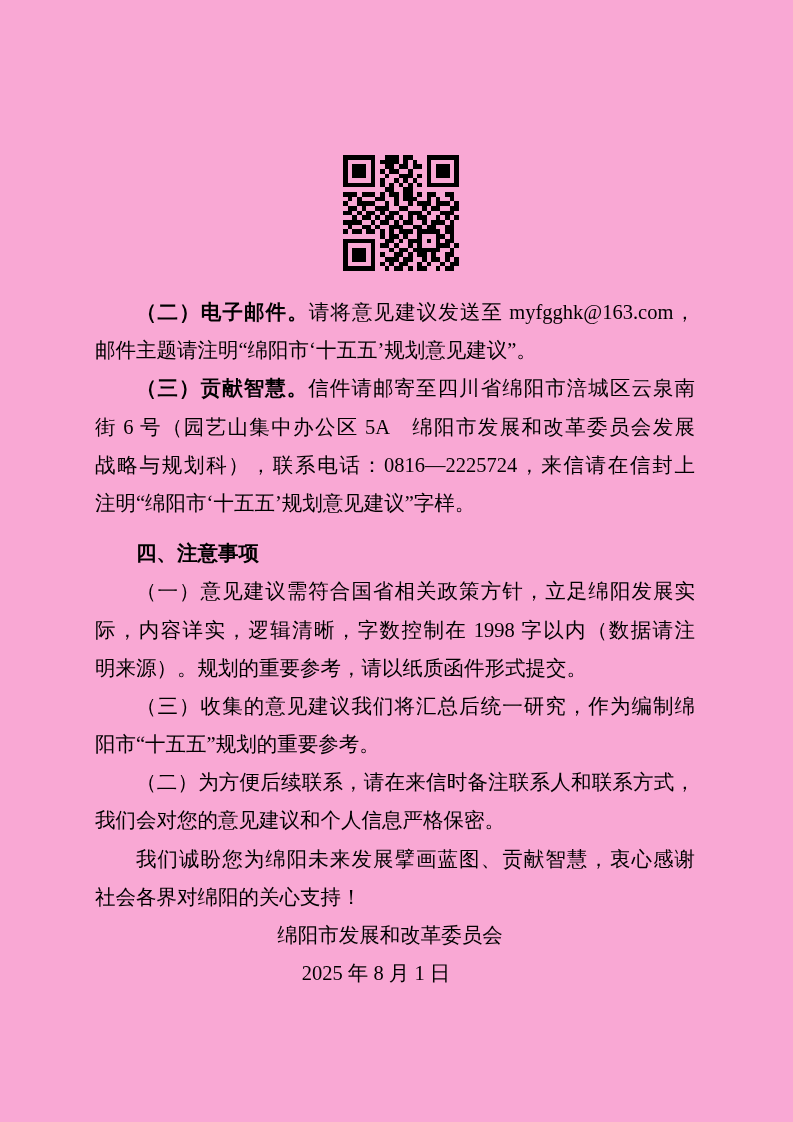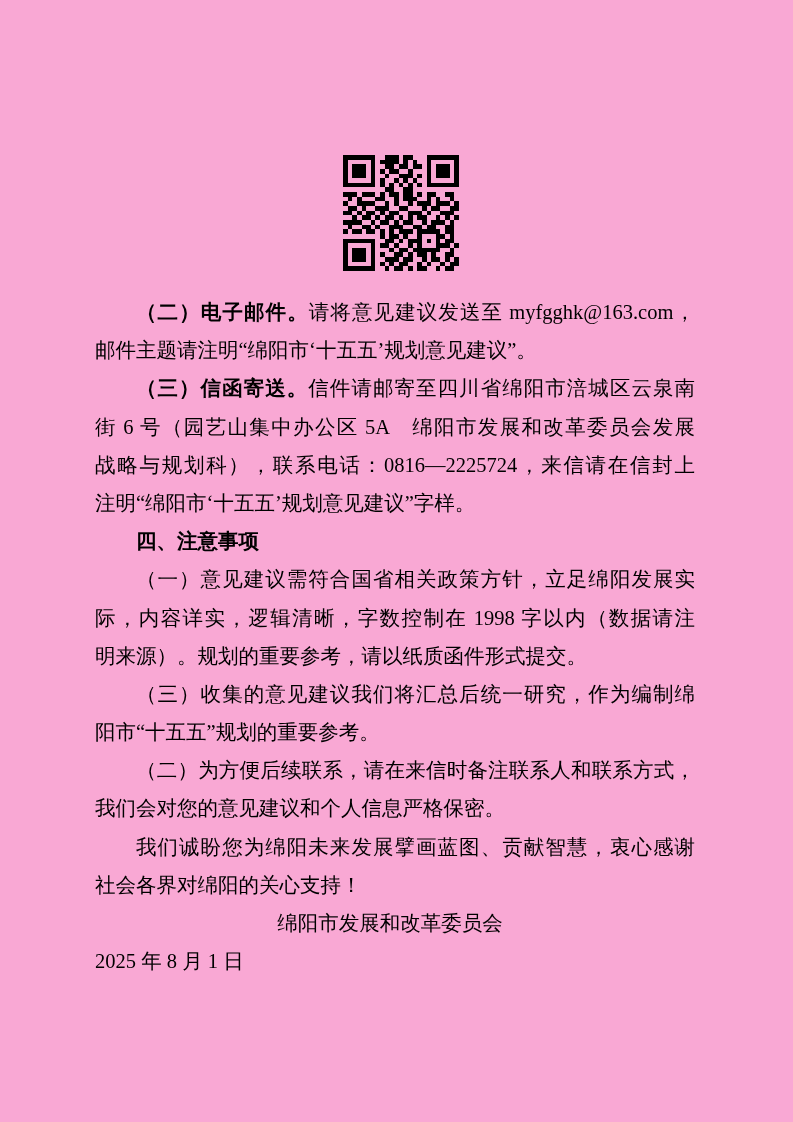--- a/index.html
+++ b/index.html
@@ -30,27 +30,27 @@
     white-space:nowrap;
   }
   .line.fill{
     white-space:normal;
     text-align:justify;
     text-align-last:justify;
     overflow:hidden;
   }
   .line.indent{text-indent:2em;}
   .line.right-sign{text-align:center;padding-right:10px;}
-  .line.right-date{text-align:left;padding-right:38px;}
+  .line.right-date{text-align:center;padding-right:38px;}
   .run{font-weight:normal;}
   .run.b{
     font-weight:bold;
     font-family:"Liberation Sans","DejaVu Sans",sans-serif;
   }
-  .heading-line{font-weight:bold;}
+  .heading-line{font-weight:bold;margin-top:12px;}
 </style>
 </head>
 <body>
 
 <div class="page">
   <div class="qr">
     <svg id="qr-svg" viewBox="0 0 25 25" shape-rendering="crispEdges" xmlns="http://www.w3.org/2000/svg">
         <rect x="0" y="0" width="1" height="1" fill="#000000"></rect>
         <rect x="1" y="0" width="1" height="1" fill="#000000"></rect>
         <rect x="2" y="0" width="1" height="1" fill="#000000"></rect>
@@ -392,21 +392,21 @@
         <rect x="22" y="24" width="1" height="1" fill="#000000"></rect>
         <rect x="23" y="24" width="1" height="1" fill="#000000"></rect>
       </svg>
   </div>
   <div class="content" id="content">
       <div>
         <div class="line fill indent"><span class="run b">（二）电子邮件。</span><span class="run">请将意见建议发送至 </span><span class="run">myfgghk@163.com</span><span class="run">，</span></div>
         <div class="line"><span class="run">邮件主题请注明“绵阳市‘十五五’规划意见建议”。</span></div>
       </div>
       <div>
-        <div class="line fill indent"><span class="run b">（三）信函寄送。</span><span class="run">信件请邮寄至四川省绵阳市涪城区云泉南</span></div>
+        <div class="line fill indent"><span class="run b">（三）贡献智慧。</span><span class="run">信件请邮寄至四川省绵阳市涪城区云泉南</span></div>
         <div class="line fill"><span class="run">街 6 号（园艺山集中办公区 5A　绵阳市发展和改革委员会发展</span></div>
         <div class="line fill"><span class="run">战略与规划科），联系电话：</span><span class="run">0816—2225724</span><span class="run">，来信请在信封上</span></div>
         <div class="line"><span class="run">注明“绵阳市‘十五五’规划意见建议”字样。</span></div>
       </div>
       <div>
         <div class="line indent heading-line"><span class="run b">四、注意事项</span></div>
       </div>
       <div>
         <div class="line fill indent"><span class="run">（一）意见建议需符合国省相关政策方针，立足绵阳发展实</span></div>
         <div class="line fill"><span class="run">际，内容详实，逻辑清晰，字数控制在 1998 字以内（数据请注</span></div>

